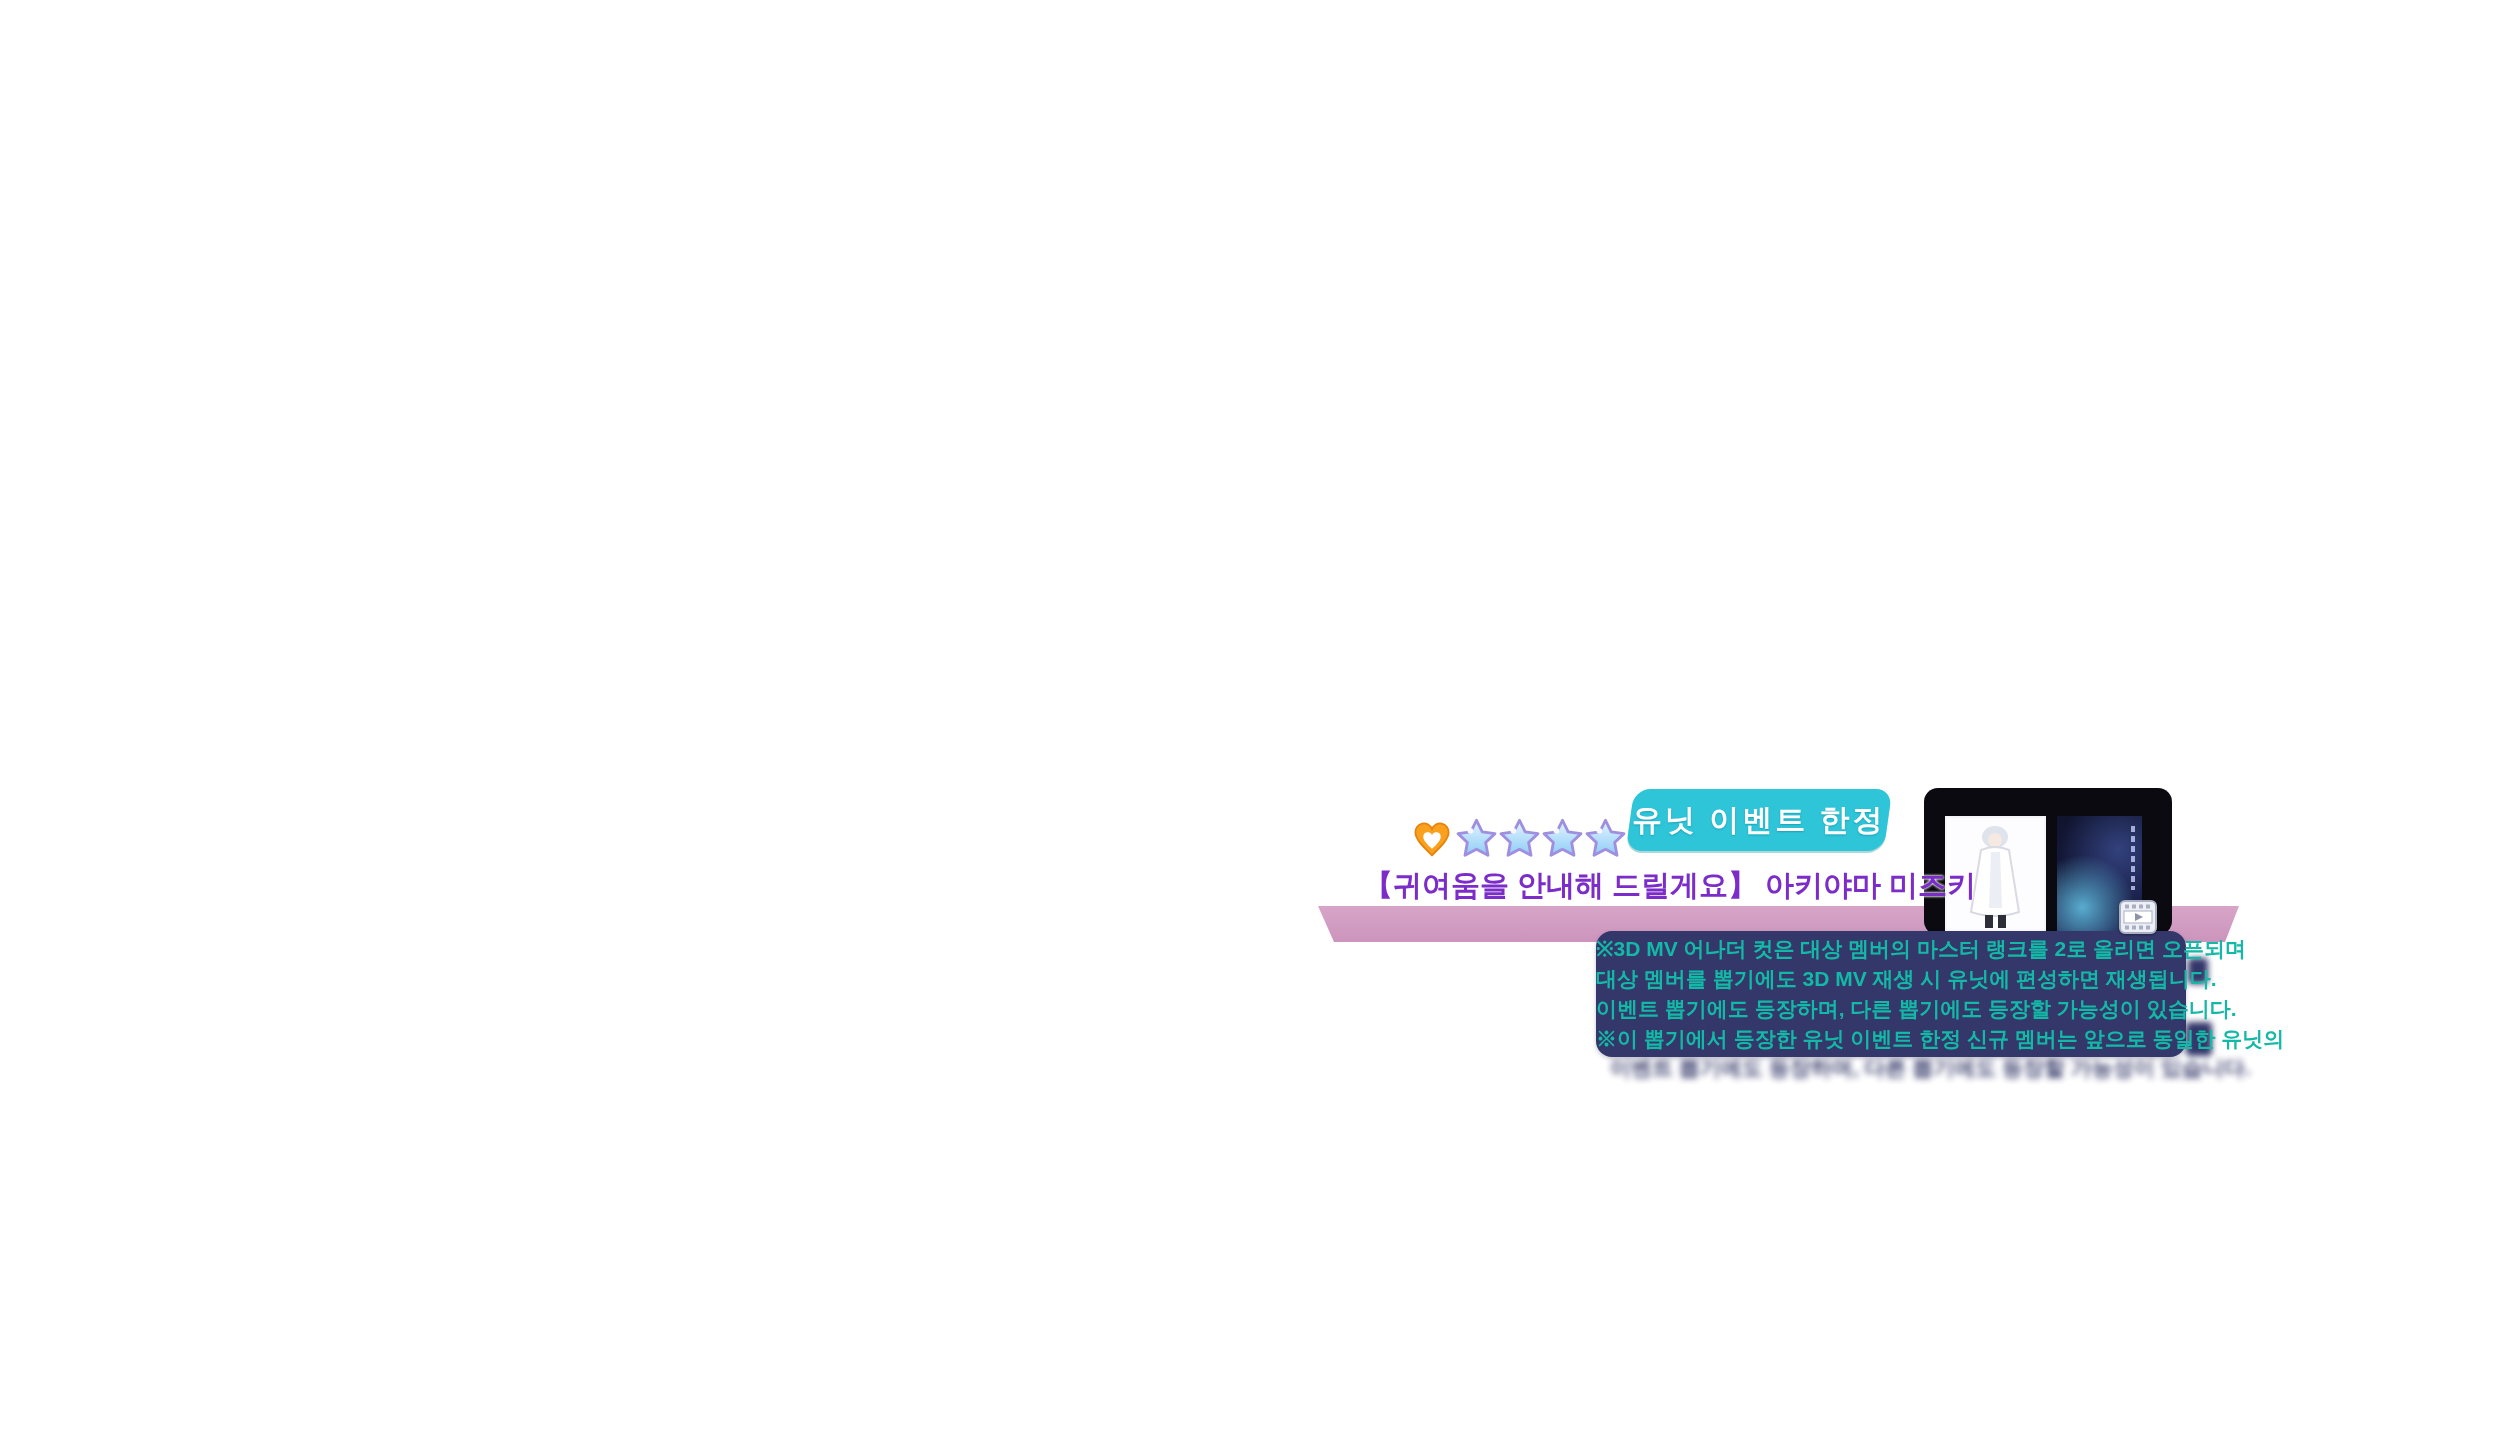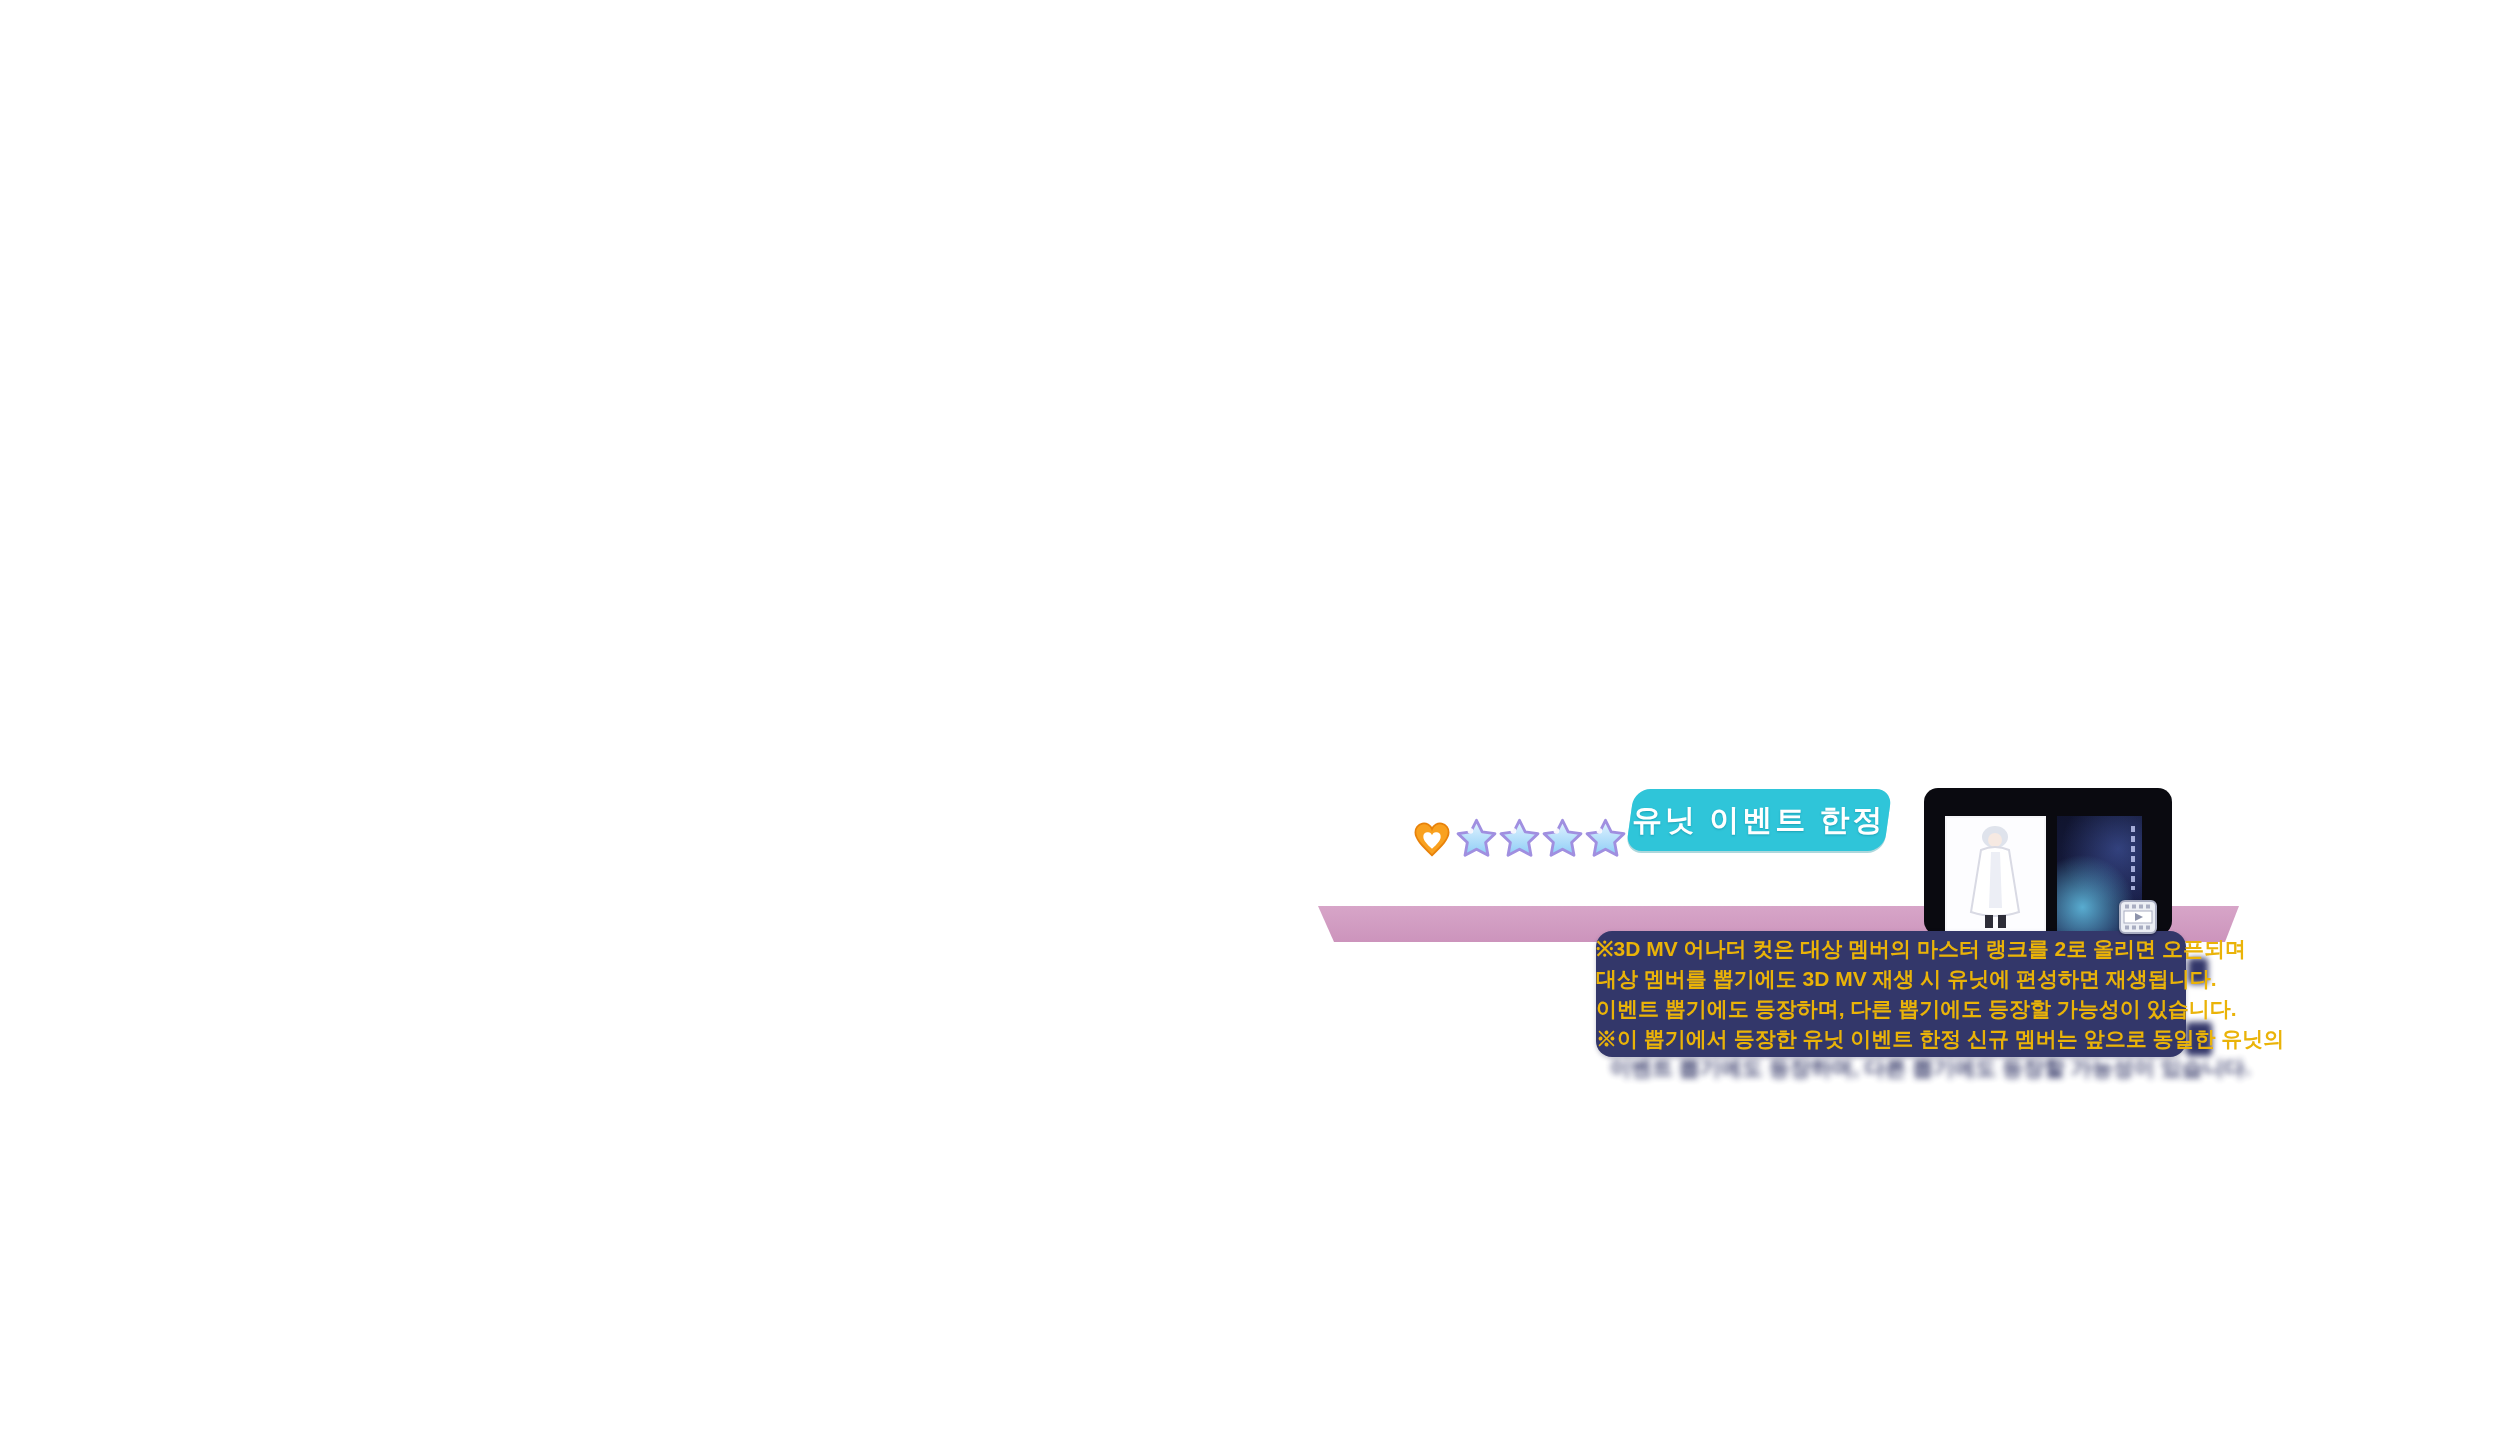--- a/index.html
+++ b/index.html
@@ -81,21 +81,21 @@
 
   
   .notes-box{
     position:absolute;left:1596px;top:931px;width:590px;height:126px;
     background:#33376a;border-radius:16px;
     display:flex;flex-direction:column;justify-content:center;
     z-index:6;
     box-shadow:0 2px 4px rgba(40,40,80,.25);
   }
   .notes-box .note-line{
-    color:#eab308;font-size:21px;font-weight:bold;line-height:30px;
+    color:#14b8a6;font-size:21px;font-weight:bold;line-height:30px;
     text-align:center;white-space:nowrap;
   }
 
   
   .ghost-text{
     position:absolute;left:1610px;top:1054px;width:566px;
     text-align:center;font-size:21px;font-weight:bold;color:#2e3263;
     filter:blur(3px);opacity:.9;white-space:nowrap;z-index:3;
   }
   .ghost-frag{position:absolute;background:#33376a;filter:blur(3px);border-radius:4px;z-index:3;}
@@ -149,20 +149,21 @@
           <path d="M12 1.6 L15.2 8 L22.3 9 L17.1 14 L18.4 21.1 L12 17.7 L5.6 21.1 L6.9 14 L1.7 9 L8.8 8 Z" fill="url(#sg)" stroke="#a08fe0" stroke-width="1.6" stroke-linejoin="round"></path>
           <circle cx="8.6" cy="7.4" r="1.6" fill="#ffffff" opacity="0.9"></circle>
         </svg>
       </span>
     </div>
 
   <div class="limited-banner">
     <span>유닛 이벤트 한정</span>
   </div>
 
+  <div class="card-title">【귀여움을 안내해 드릴게요】 아키야마 미즈키</div>
 
   <div class="thumb-backdrop"></div>
 
   <div class="thumb thumb-1">
     <svg viewBox="0 0 101 117" preserveAspectRatio="none">
       <rect width="101" height="117" fill="#f6f6f9"></rect>
       <rect x="2" y="2" width="97" height="113" fill="#fdfdff"></rect>
       <ellipse cx="50" cy="21" rx="13" ry="11" fill="#dfe3ec"></ellipse>
       <circle cx="50" cy="24" r="7" fill="#f6e9e2"></circle>
       <path d="M36 34 Q50 28 64 34 L74 96 Q50 104 26 96 Z" fill="#ffffff" stroke="#d9dae4" stroke-width="2"></path>

